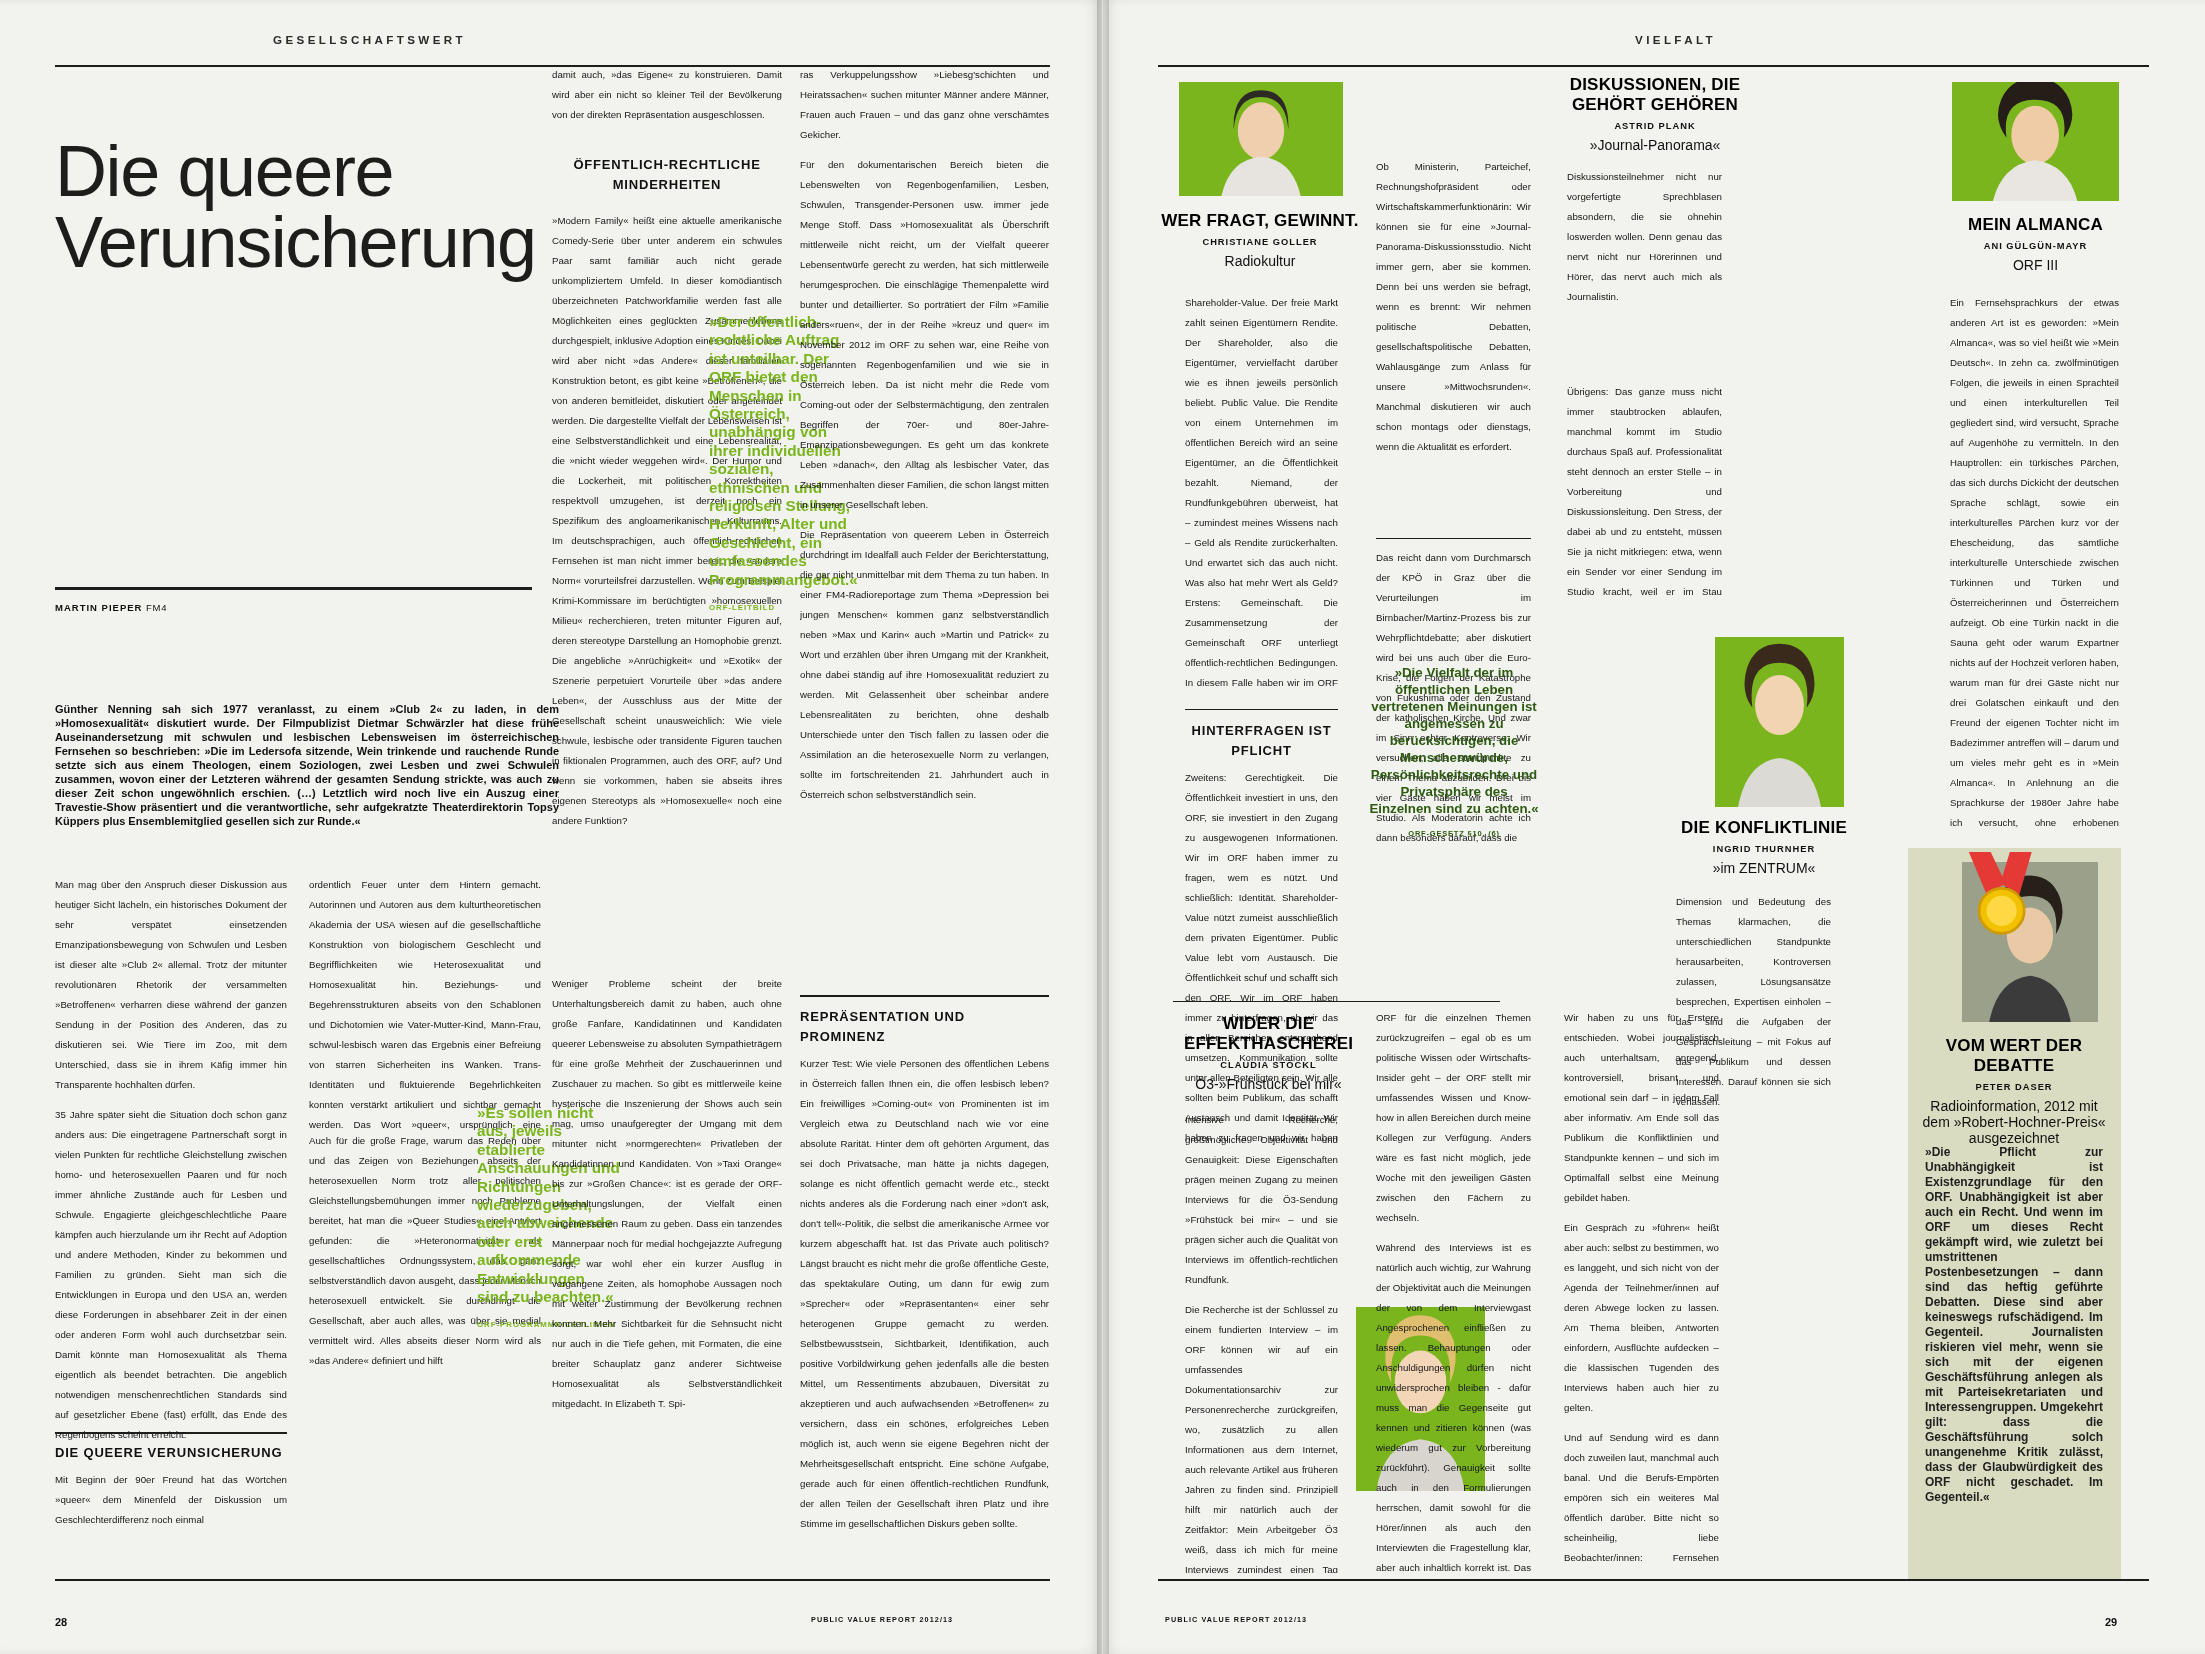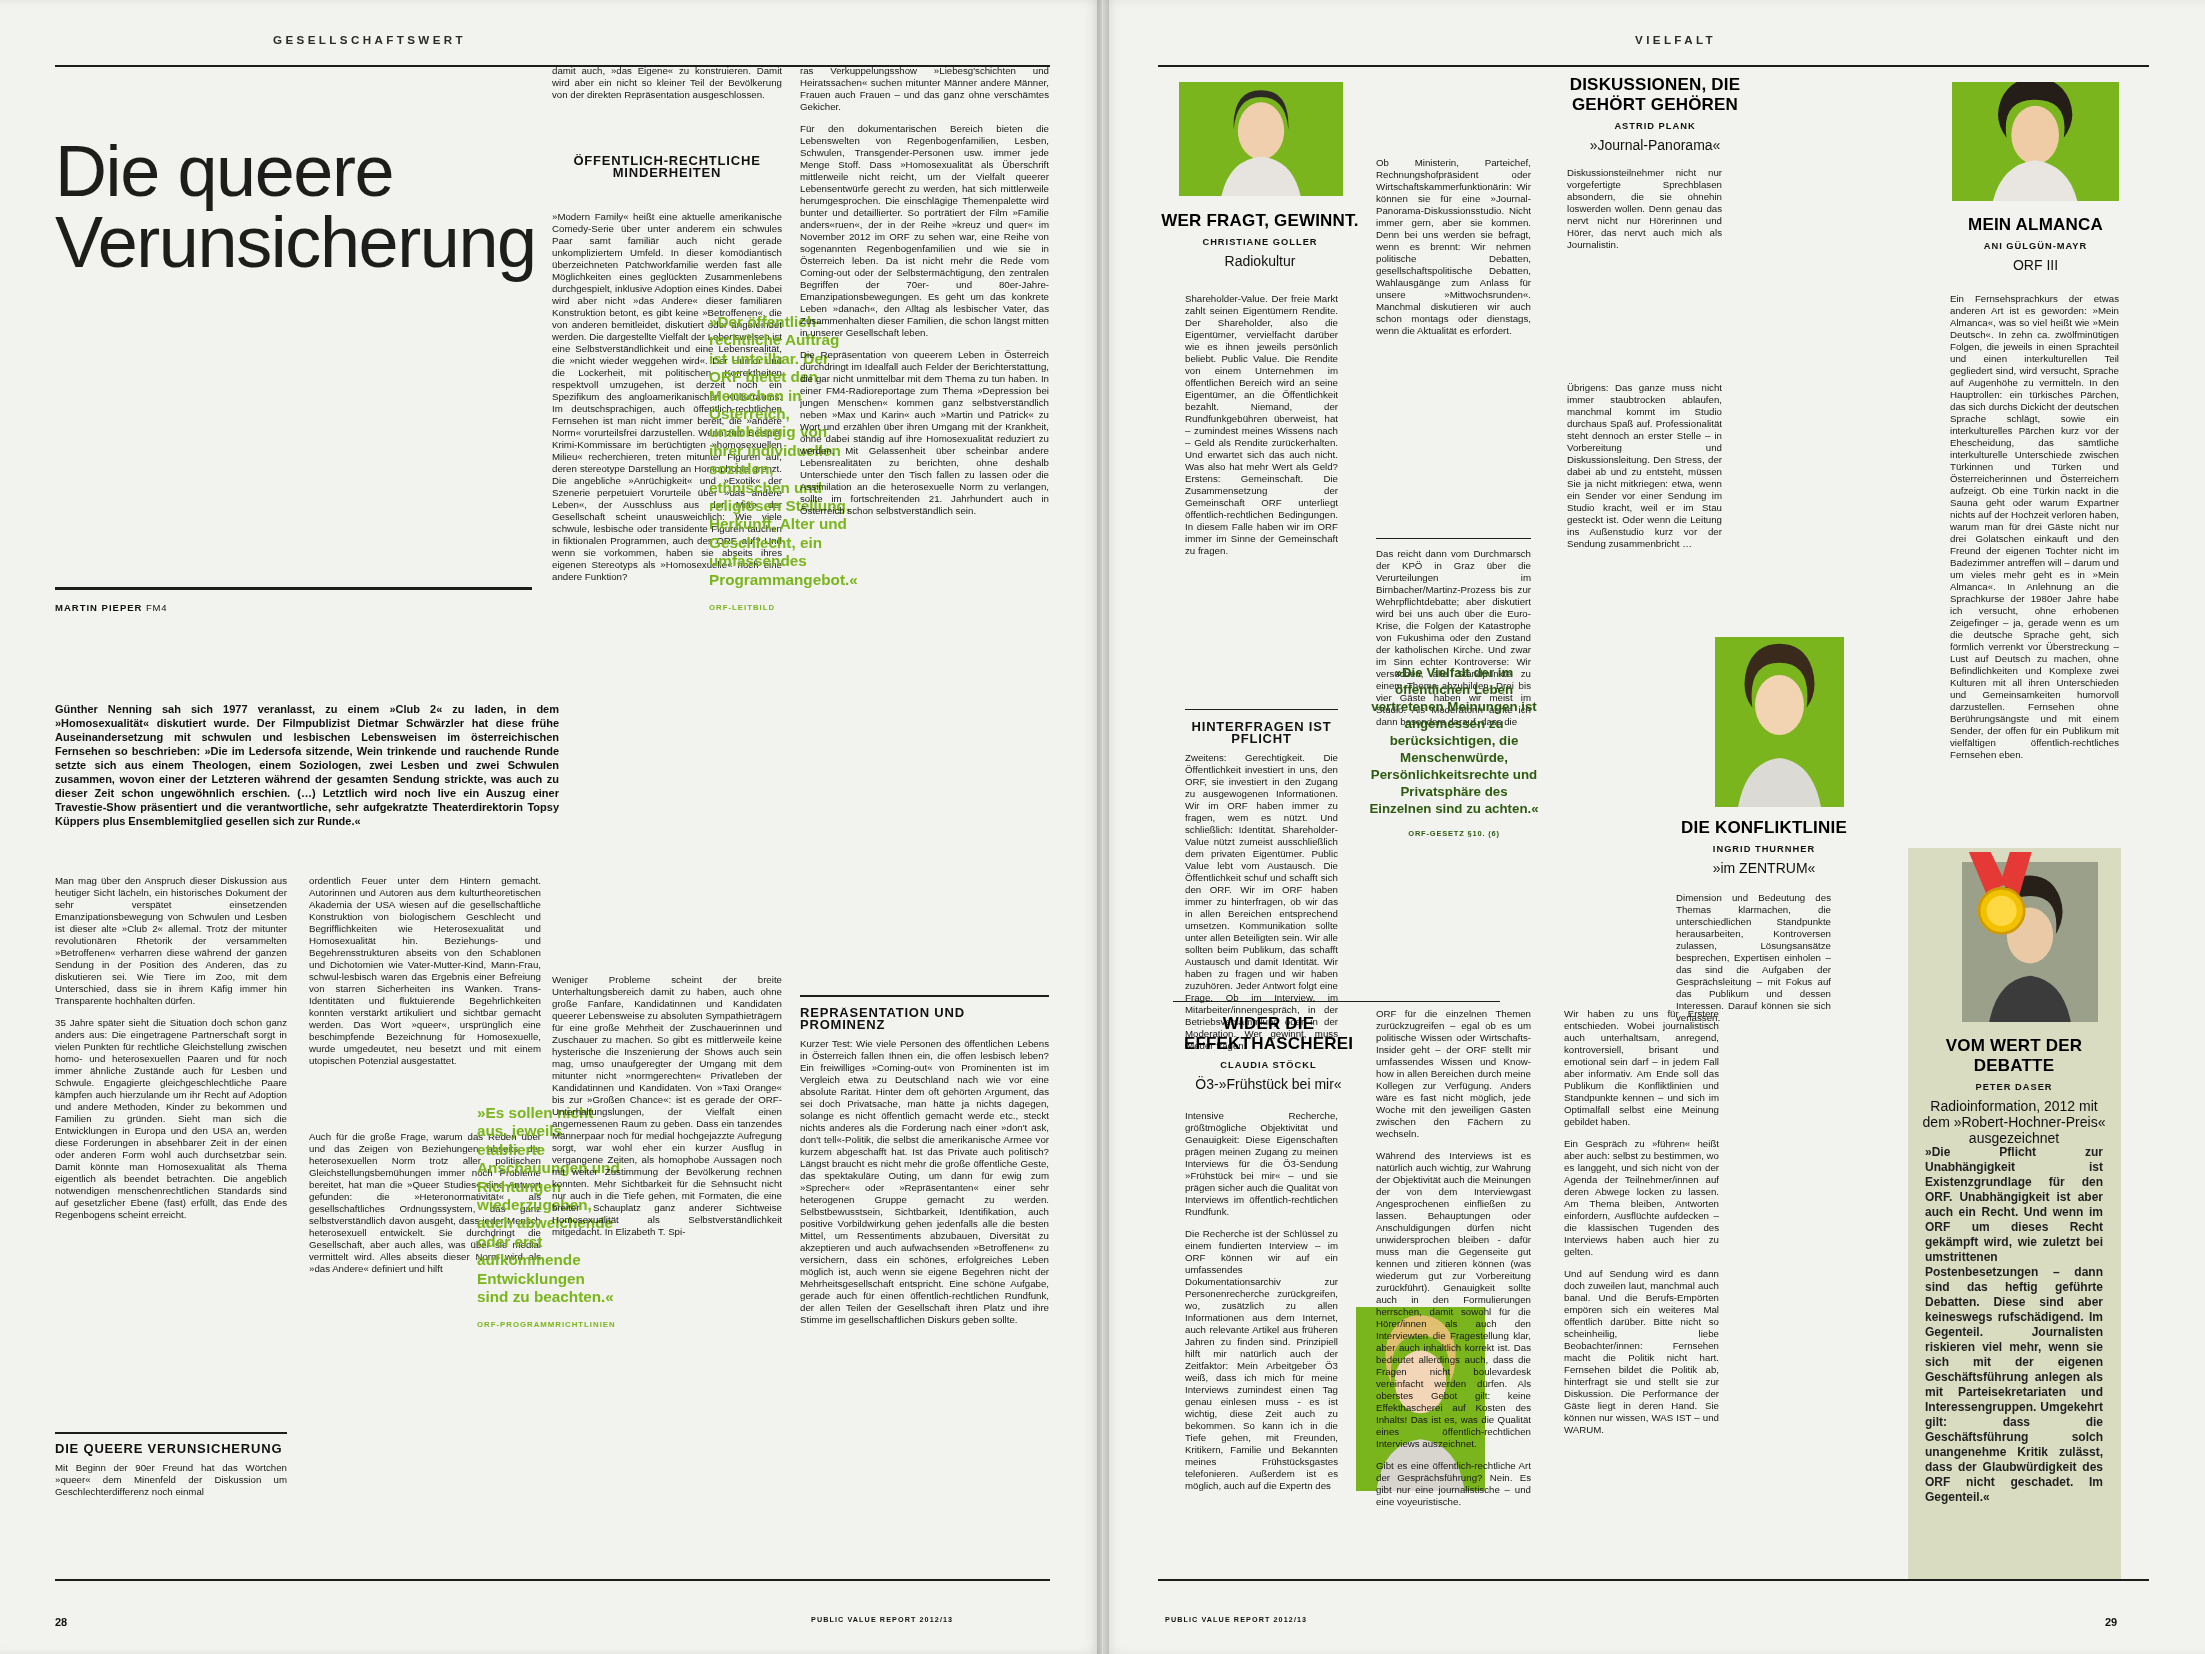--- a/index.html
+++ b/index.html
@@ -7,21 +7,21 @@
   #page{position:relative;width:2205px;height:1654px;background:#e8e8e4;overflow:hidden;}
 
   .sheet{position:absolute;top:0;height:1654px;background:#f2f2ee;}
   #left-page{left:0;width:1102px;box-shadow:inset -9.5px 0 15px -6.8px rgba(0,0,0,.22);}
   #right-page{left:1103px;width:1102px;box-shadow:inset 9.5px 0 15px -6.8px rgba(0,0,0,.18);}
   #gutter{position:absolute;left:1097px;top:0;width:12.3px;height:1654px;background:linear-gradient(to right,rgba(0,0,0,.18),rgba(0,0,0,.04) 40%,rgba(0,0,0,.04) 60%,rgba(0,0,0,.16));}
 
   .run-head{position:absolute;top:33px;font-size:11.6px;letter-spacing:3.4px;color:#2b2b2b;font-weight:600;}
   .rule{position:absolute;background:#1d1d1b;}
 
-  .col{position:absolute;font-size:9.7px;line-height:12px;color:#161616;text-align:justify;text-justify:inter-word;hyphens:auto;}
+  .col{position:absolute;font-size:9.7px;line-height:20px;color:#161616;text-align:justify;text-justify:inter-word;hyphens:auto;}
   .col p{margin:0 0 10.2px 0;}
 
   .kicker{font-size:13px;font-weight:700;letter-spacing:0.8px;color:#111;margin:0 0 6.8px 0;text-align:left;}
   .kicker.ctr{text-align:center;}
 
   
   #headline{position:absolute;left:55px;top:136px;width:518px;font-size:72px;line-height:71px;letter-spacing:-1.4px;color:#1d1d1b;font-weight:400;}
   #byline-rule{left:55px;top:587px;width:477px;height:2.7px;}
   #byline{position:absolute;left:55px;top:602px;font-size:9.5px;letter-spacing:1px;color:#111;font-weight:700;}
   #byline .fm4{font-weight:400;letter-spacing:0.7px;}

